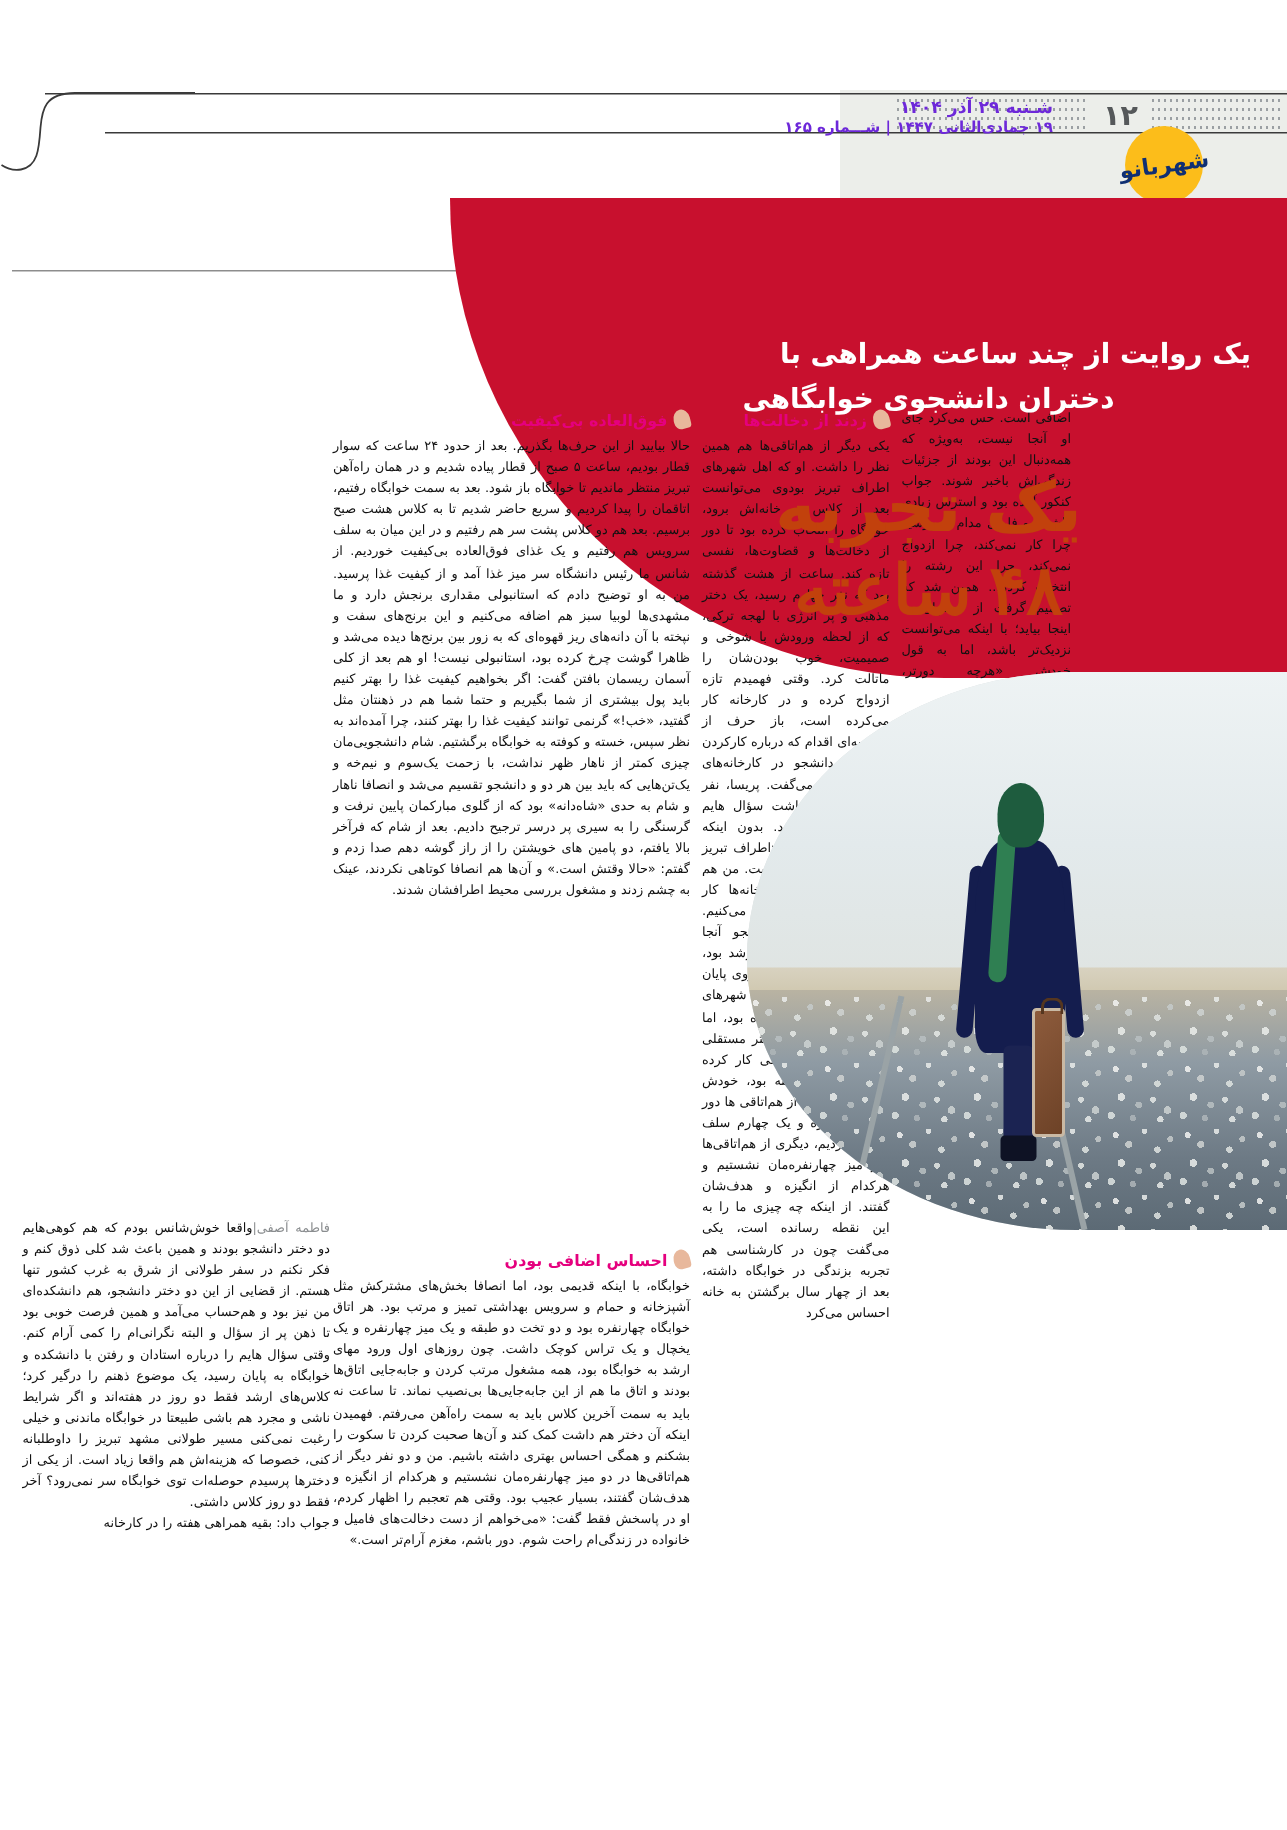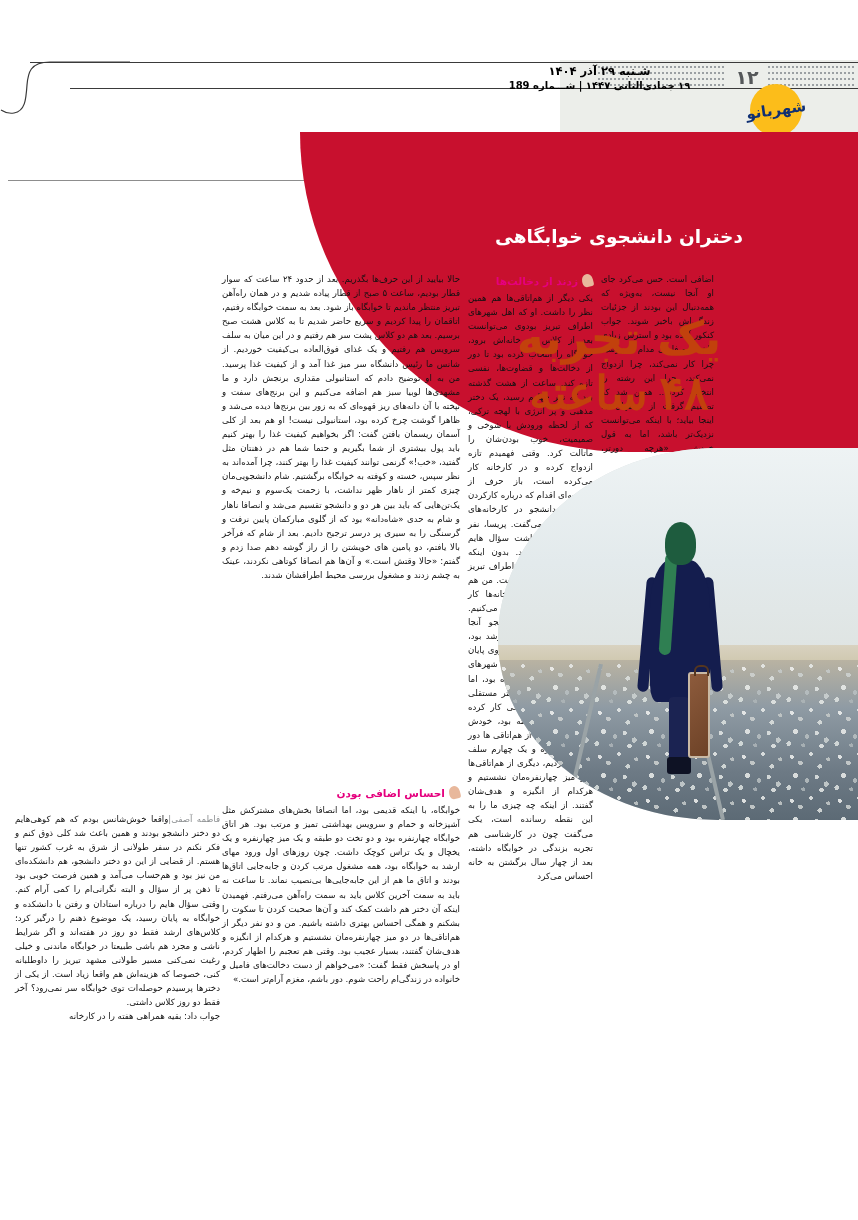--- a/index.html
+++ b/index.html
@@ -27,23 +27,23 @@
   }
   .rule-second{
     position:absolute;left:70px;right:0;top:88px;height:1px;background:#3a3a3a;
   }
   .rule-third{
     position:absolute;left:8px;right:545px;top:180px;height:1px;background:#8d8d8d;
   }
 
   .dateblock{
     position:absolute;top:64px;right:156px;width:205px;
-    text-align:center;direction:rtl;
-    font-family:"DejaVu Sans","Liberation Sans",sans-serif;
-    color:#000000;
+    text-align:right;direction:rtl;
+    font-family:"DejaVu Sans","Liberation Sans",sans-serif;
+    color:#6d28d9;
   }
   .dateblock .l1{font-size:11.5px;font-weight:700;letter-spacing:.3px;line-height:15px;}
   .dateblock .l2{font-size:10px;font-weight:700;letter-spacing:.2px;line-height:14px;}
 
   .pagenum{
     position:absolute;top:62px;right:90px;width:42px;height:30px;
     text-align:center;font-size:19px;font-weight:700;color:#55585a;
     line-height:30px;
   }
   .dots-a{position:absolute;top:66px;right:132px;width:128px;height:22px;}
@@ -154,21 +154,21 @@
     font-family:"DejaVu Sans","Liberation Sans",sans-serif;
     letter-spacing:-.15px;
   }
   .col p{margin:0 0 0 0;text-align:justify;}
   .col p + p{margin-top:0;}
 
   .col-1{right:638px;top:812px;width:205px;}
   .col-2{right:398px;top:272px;width:238px;}
   .col-3{right:265px;top:272px;width:125px;}
   .col-4{right:144px;top:272px;width:113px;}
-  .col-2-lower{right:398px;top:784px;width:238px;}
+  .col-2-lower{right:398px;top:832px;width:238px;}
 
   .subhead{
     color:#e5007e;font-size:10.6px;font-weight:700;
     line-height:18px;margin-bottom:1px;text-align:right;direction:rtl;
   }
   .subhead .sh-icon{
     display:inline-block;width:11px;height:13px;vertical-align:-2px;
     margin-left:4px;background:#e8b89c;
     border-radius:70% 70% 30% 55%;transform:rotate(-14deg);
   }
@@ -199,33 +199,34 @@
   </div>
   <div class="dots-b">
     <div class="dotrow"></div>
       <div class="dotrow"></div>
       <div class="dotrow"></div>
       <div class="dotrow"></div>
   </div>
 
   <div class="dateblock">
     <div class="l1">شـنبه   ۲۹  آذر  ۱۴۰۴</div>
-    <div class="l2">۱۹ جمادی‌الثانی ۱۴۴۷ | شـــماره 189</div>
+    <div class="l2">۱۹ جمادی‌الثانی ۱۴۴۷ | شـــماره ۱۶۵</div>
   </div>
 
   <div class="pagenum">۱۲</div>
 
   <div class="logo">
     <span class="logo-txt">شهربانو</span>
   </div>
 
   <div class="grayblob"></div>
   <div class="redblob"></div>
 
   <div class="kicker">
+    <div class="k1">یک روایت از چند ساعت همراهی با</div>
     <div class="k2">دختران دانشجوی خوابگاهی</div>
   </div>
 
   <div class="headline">
     <div class="h1">یک تجربه</div>
     <div class="h2">۴۸ ساعته</div>
   </div>
 
   <div class="photo-wrap">
     <div class="photo">
@@ -249,20 +250,23 @@
   </div>
 
   <div class="cols">
 
     <div class="col col-1">
       <p><span class="byline">فاطمه آصفی|</span><span>واقعا خوش‌شانس بودم که هم کوهی‌هایم دو دختر دانشجو بودند و همین باعث شد کلی ذوق کنم و فکر نکنم در سفر طولانی از شرق به غرب کشور تنها هستم. از قضایی از این دو دختر دانشجو، هم دانشکده‌ای من نیز بود و هم‌حساب می‌آمد و همین فرصت خوبی بود تا ذهن پر از سؤال و البته نگرانی‌ام را کمی آرام کنم. وقتی سؤال هایم را درباره استادان و رفتن با دانشکده و خوابگاه به پایان رسید، یک موضوع ذهنم را درگیر کرد؛ کلاس‌های ارشد فقط دو روز در هفته‌اند و اگر شرایط ناشی و مجرد هم باشی طبیعتا در خوابگاه ماندنی و خیلی رغبت نمی‌کنی مسیر طولانی مشهد تبریز را داوطلبانه کنی، خصوصا که هزینه‌اش هم واقعا زیاد است. از یکی از دخترها پرسیدم حوصله‌ات توی خوابگاه سر نمی‌رود؟ آخر فقط دو روز کلاس داشتی.</span></p>
       <p>جواب داد: بقیه همراهی هفته را در کارخانه</p>
     </div>
 
     <div class="col col-2">
+      <div class="subhead">
+        <span class="sh-icon"></span><span>فوق‌العاده بی‌کیفیت</span>
+      </div>
       <p>حالا بیایید از این حرف‌ها بگذریم. بعد از حدود ۲۴ ساعت که سوار قطار بودیم، ساعت ۵ صبح از قطار پیاده شدیم و در همان راه‌آهن تبریز منتظر ماندیم تا خوابگاه باز شود. بعد به سمت خوابگاه رفتیم، اتاقمان را پیدا کردیم و سریع حاضر شدیم تا به کلاس هشت صبح برسیم. بعد هم دو کلاس پشت سر هم رفتیم و در این میان به سلف سرویس هم رفتیم و یک غذای فوق‌العاده بی‌کیفیت خوردیم. از شانس ما رئیس دانشگاه سر میز غذا آمد و از کیفیت غذا پرسید. من به او توضیح دادم که استانبولی مقداری برنجش دارد و ما مشهدی‌ها لوبیا سبز هم اضافه می‌کنیم و این برنج‌های سفت و نپخته با آن دانه‌های ریز قهوه‌ای که به زور بین برنج‌ها دیده می‌شد و ظاهرا گوشت چرخ کرده بود، استانبولی نیست! او هم بعد از کلی آسمان ریسمان بافتن گفت: اگر بخواهیم کیفیت غذا را بهتر کنیم باید پول بیشتری از شما بگیریم و حتما شما هم در ذهنتان مثل گفتید، «خب!» گرنمی توانند کیفیت غذا را بهتر کنند، چرا آمده‌اند به نظر سپس، خسته و کوفته به خوابگاه برگشتیم. شام دانشجویی‌مان چیزی کمتر از ناهار ظهر نداشت، با زحمت یک‌سوم و نیم‌خه و یک‌تن‌هایی که باید بین هر دو و دانشجو تقسیم می‌شد و انصافا ناهار و شام به حدی «شاه‌دانه» بود که از گلوی مبارکمان پایین نرفت و گرسنگی را به سیری پر درسر ترجیح دادیم. بعد از شام که فرآخر بالا یافتم، دو پامین های خویشتن را از راز گوشه دهم صدا زدم و گفتم: «حالا وقتش است.» و آن‌ها هم انصافا کوتاهی نکردند، عینک به چشم زدند و مشغول بررسی محیط اطرافشان شدند.</p>
     </div>
 
     <div class="col col-2-lower">
       <div class="subhead">
         <span class="sh-icon"></span><span>احساس اضافی بودن</span>
       </div>
       <p>خوابگاه، با اینکه قدیمی بود، اما انصافا بخش‌های مشترکش مثل آشپزخانه و حمام و سرویس بهداشتی تمیز و مرتب بود. هر اتاق خوابگاه چهارنفره بود و دو تخت دو طبقه و یک میز چهارنفره و یک یخچال و یک تراس کوچک داشت. چون روزهای اول ورود مهای ارشد به خوابگاه بود، همه مشغول مرتب کردن و جابه‌جایی اتاق‌ها بودند و اتاق ما هم از این جابه‌جایی‌ها بی‌نصیب نماند. تا ساعت نه باید به سمت آخرین کلاس باید به سمت راه‌آهن می‌رفتم. فهمیدن اینکه آن دختر هم داشت کمک کند و آن‌ها صحبت کردن تا سکوت را بشکنم و همگی احساس بهتری داشته باشیم. من و دو نفر دیگر از هم‌اتاقی‌ها در دو میز چهارنفره‌مان نشستیم و هرکدام از انگیزه و هدف‌شان گفتند، بسیار عجیب بود. وقتی هم تعجبم را اظهار کردم، او در پاسخش فقط گفت: «می‌خواهم از دست دخالت‌های فامیل و خانواده در زندگی‌ام راحت شوم. دور باشم، مغزم آرام‌تر است.»</p>
     </div>
 

